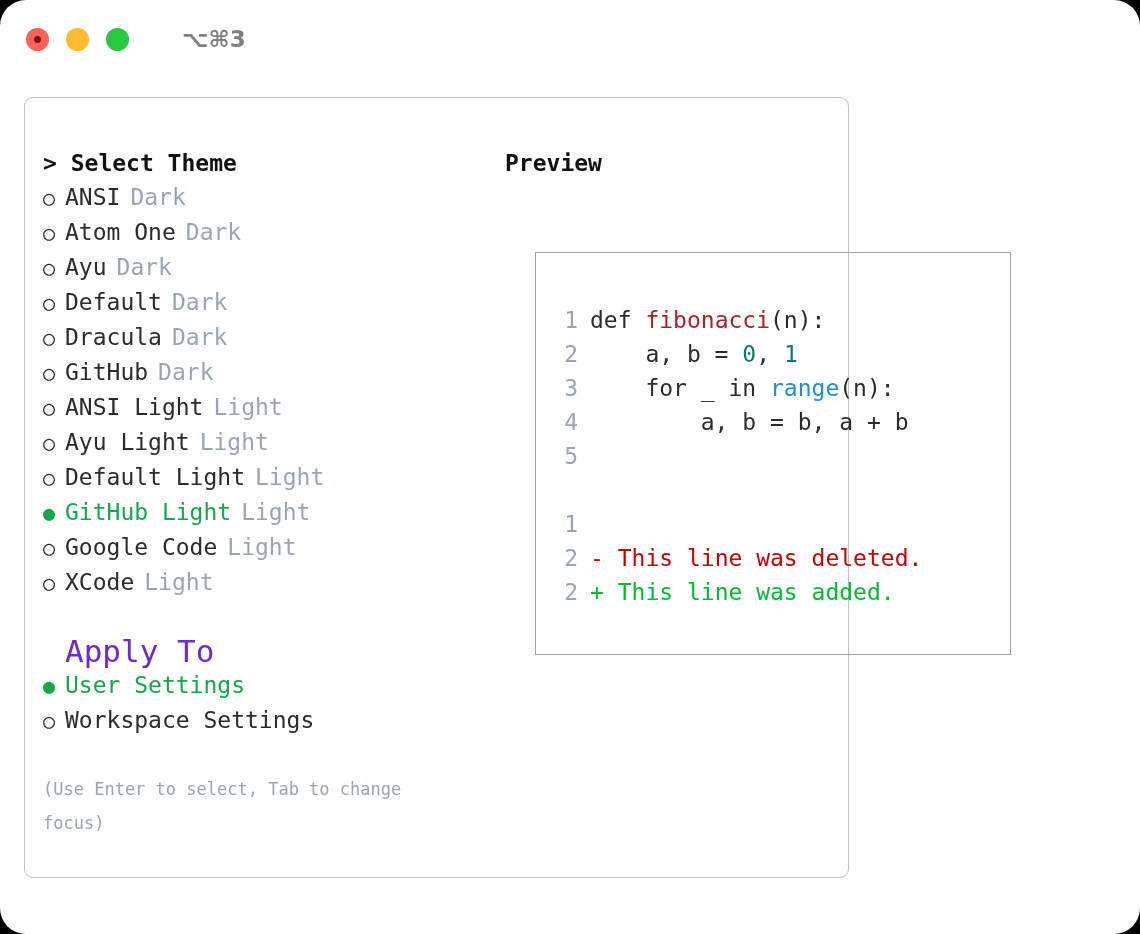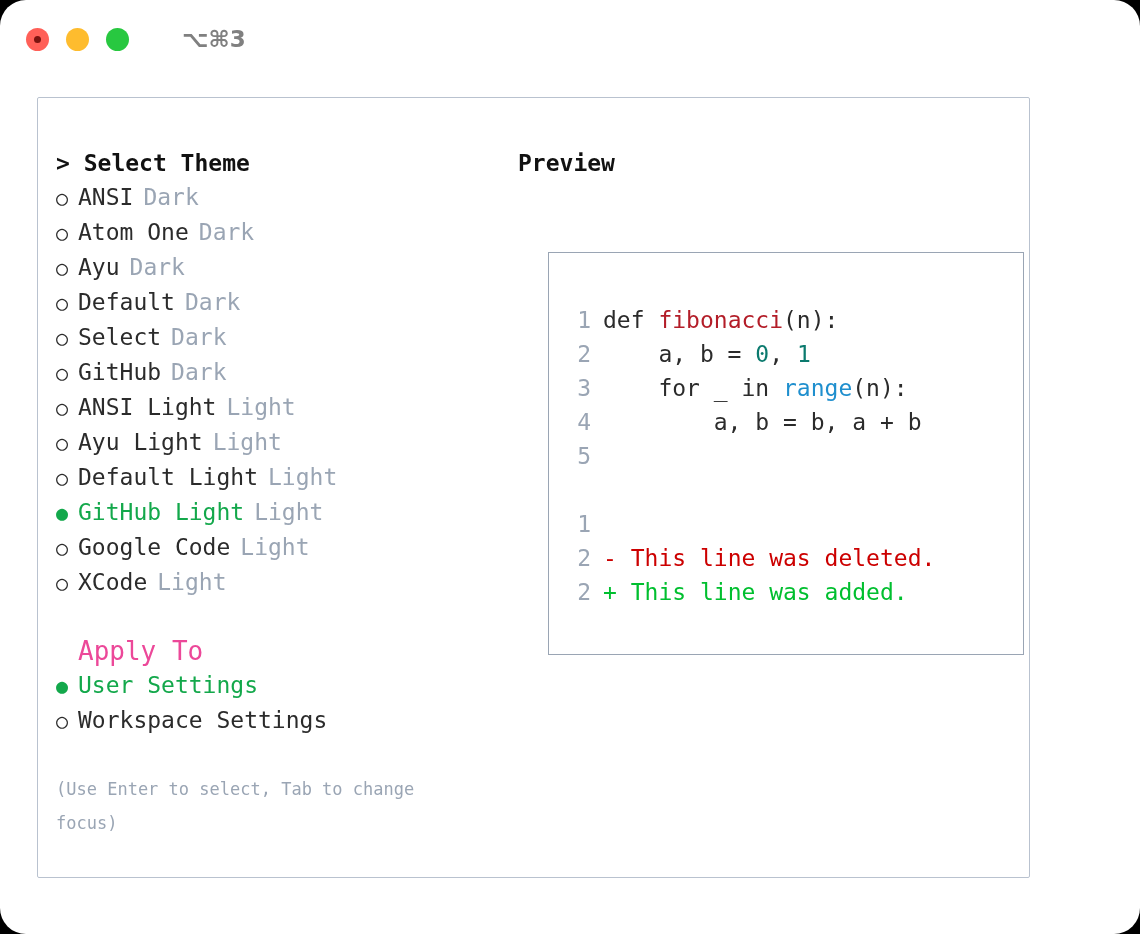--- a/index.html
+++ b/index.html
@@ -66,26 +66,26 @@
     color: #808080;
     font-size: 23px;
     font-weight: bold;
     letter-spacing: 0px;
     font-family: "DejaVu Sans", sans-serif;
   }
 
   
   .panel {
     position: absolute;
-    left: 37px;
+    left: 24px;
     top: 97px;
-    width: 993px;
+    width: 825px;
     height: 781px;
     border: 1.5px solid #b9c2cf;
-    border-radius: 2px;
+    border-radius: 9px;
     box-sizing: border-box;
   }
 
   .columns {
     position: absolute;
     left: 0;
     top: 0;
     width: 100%;
     height: 100%;
   }
@@ -133,22 +133,22 @@
   }
   .opt-label { color: #2b2b2b; }
   .opt-tag {
     color: #9aa5b4;
     margin-left: 10px;
   }
 
   .section-gap { height: 34px; }
 
   .apply-heading {
-    font-size: 26px;
-    color: #ec4899;
+    font-size: 31px;
+    color: #6d28d9;
     line-height: 34px;
     white-space: pre;
     padding-left: 22px;
   }
 
   .hint {
     margin-top: 34px;
     font-size: 17px;
     line-height: 34px;
     color: #9aa5b4;
@@ -213,21 +213,21 @@
     <div class="columns">
 
       <div class="left-col">
         <div class="heading">&gt; Select Theme</div>
 
         <div id="theme-list">
             <div class="option-row"><span class="bullet">○</span><span class="opt-label">ANSI</span><span class="opt-tag">Dark</span></div>
             <div class="option-row"><span class="bullet">○</span><span class="opt-label">Atom One</span><span class="opt-tag">Dark</span></div>
             <div class="option-row"><span class="bullet">○</span><span class="opt-label">Ayu</span><span class="opt-tag">Dark</span></div>
             <div class="option-row"><span class="bullet">○</span><span class="opt-label">Default</span><span class="opt-tag">Dark</span></div>
-            <div class="option-row"><span class="bullet">○</span><span class="opt-label">Select</span><span class="opt-tag">Dark</span></div>
+            <div class="option-row"><span class="bullet">○</span><span class="opt-label">Dracula</span><span class="opt-tag">Dark</span></div>
             <div class="option-row"><span class="bullet">○</span><span class="opt-label">GitHub</span><span class="opt-tag">Dark</span></div>
             <div class="option-row"><span class="bullet">○</span><span class="opt-label">ANSI Light</span><span class="opt-tag">Light</span></div>
             <div class="option-row"><span class="bullet">○</span><span class="opt-label">Ayu Light</span><span class="opt-tag">Light</span></div>
             <div class="option-row"><span class="bullet">○</span><span class="opt-label">Default Light</span><span class="opt-tag">Light</span></div>
             <div class="option-row selected"><span class="bullet">●</span><span class="opt-label">GitHub Light</span><span class="opt-tag">Light</span></div>
             <div class="option-row"><span class="bullet">○</span><span class="opt-label">Google Code</span><span class="opt-tag">Light</span></div>
             <div class="option-row"><span class="bullet">○</span><span class="opt-label">XCode</span><span class="opt-tag">Light</span></div>
           </div>
 
         <div class="section-gap"></div>

